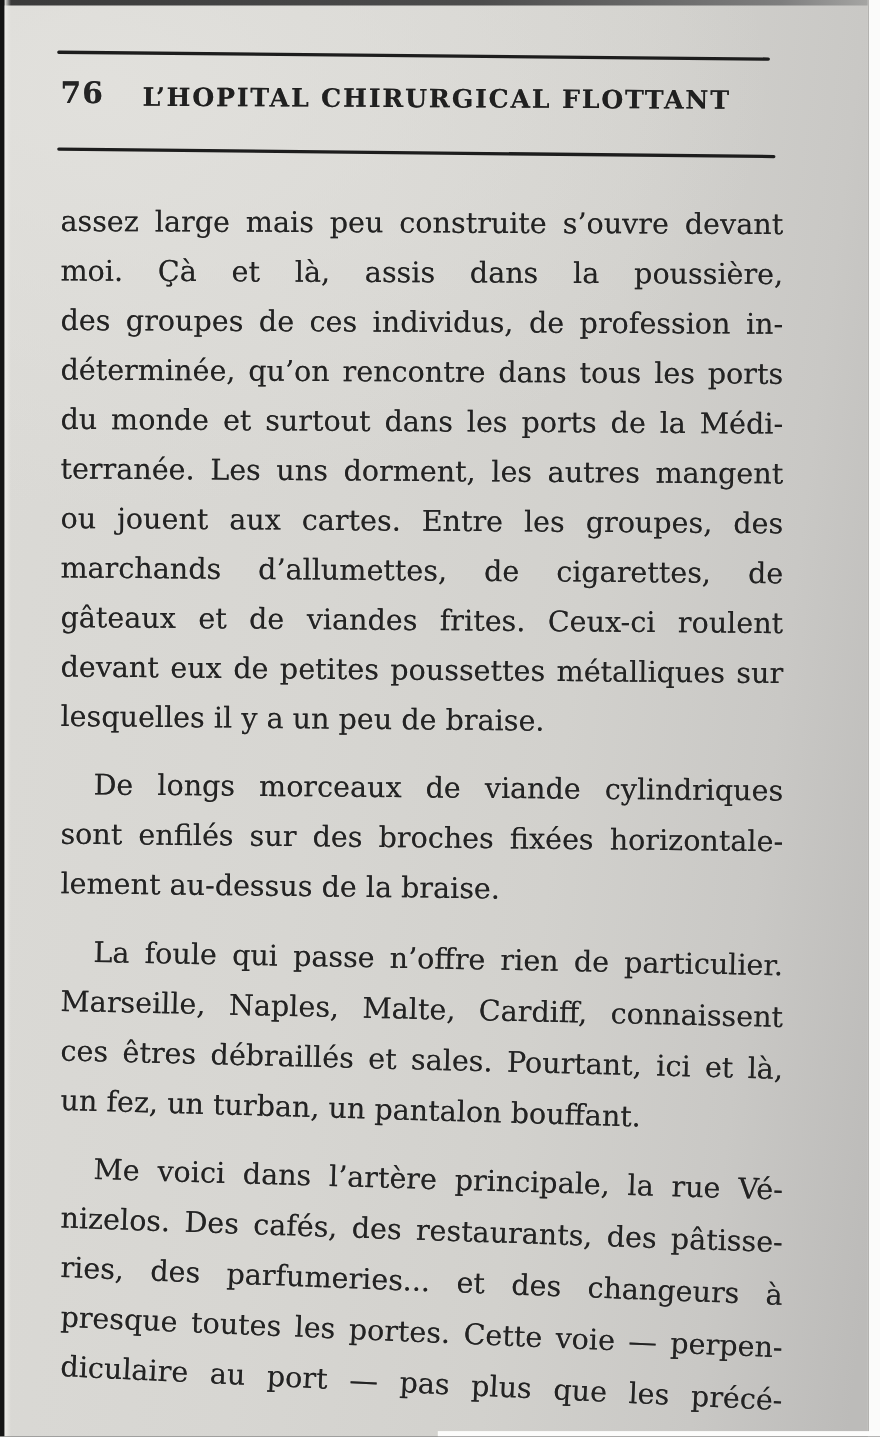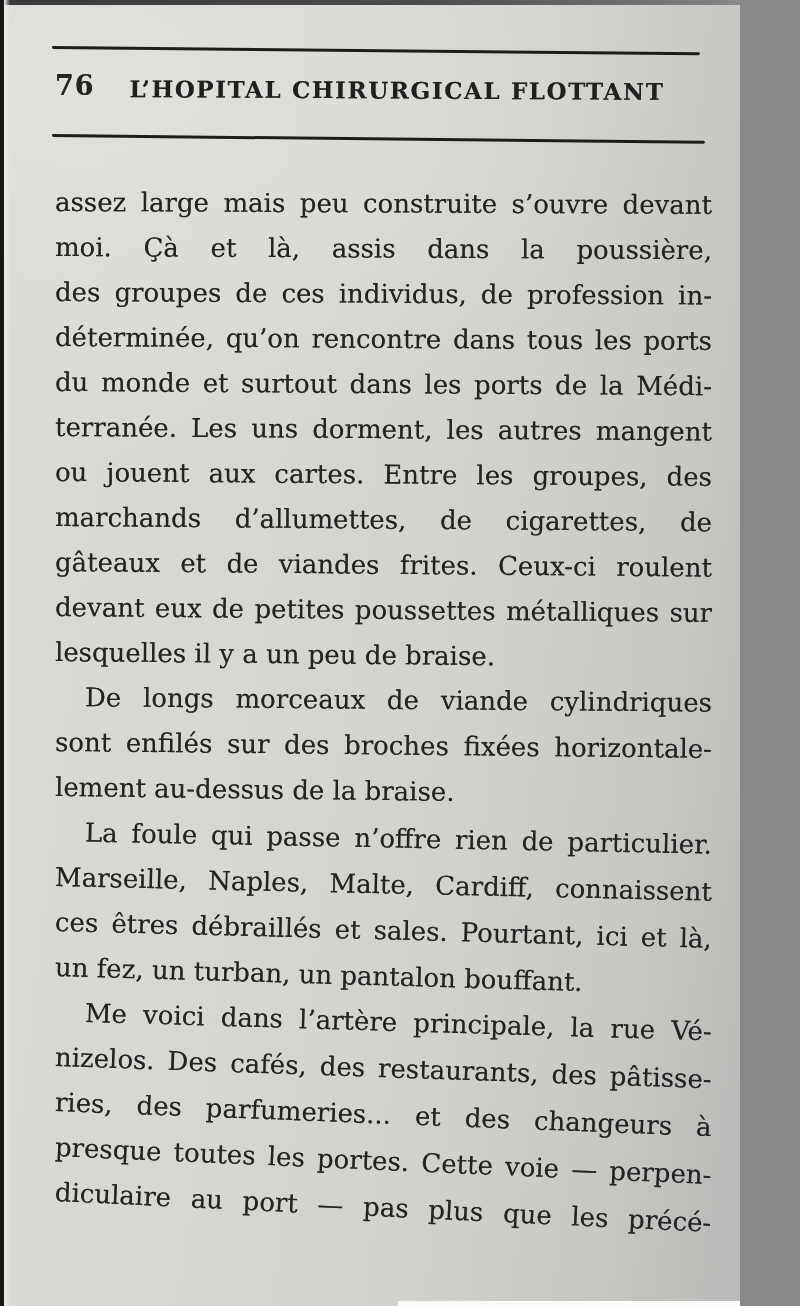--- a/index.html
+++ b/index.html
@@ -1,17 +1,17 @@
 <!DOCTYPE html>
 <html><head>
 <meta charset="utf-8">
 <style>
   html,body { margin:0; padding:0; background:#888; }
   .page {
-    position:relative; width:740px; height:1306px; overflow:hidden;
+    position:relative; width:800px; height:1306px; overflow:hidden;
     background:
       radial-gradient(1100px 700px at 12% 6%, rgba(226,225,221,0.9) 0%, rgba(226,225,221,0) 55%),
       linear-gradient(97deg, #dbdad6 0%, #d7d6d2 38%, #d2d1cd 62%, #c9c8c5 82%, #bcbbb9 97%);
     font-family:"DejaVu Serif","Liberation Serif",serif;
   }
   
   .edge-top   { position:absolute; left:0; top:0; width:789px; height:5px;
                 background:linear-gradient(90deg,#3a3a3a 0%,#4c4c4c 55%,#7e7e7e 90%,#a5a5a3 100%); }
   .edge-left  { position:absolute; left:0; top:0; width:4px; height:1306px; background:#161616; }
   .edge-left-hl { position:absolute; left:4px; top:0; width:6px; height:1306px;
@@ -32,21 +32,21 @@
   .runtitle {
     position:absolute; left:100px; width:594px; top:76px; text-align:center;
     font-size:23px; font-weight:bold; line-height:26px; letter-spacing:1.6px; color:#202020;
     transform:rotate(0.3deg); transform-origin:0 50%;
     text-shadow:0 0 0.6px rgba(25,25,25,0.5);
     white-space:nowrap;
   }
 
   
   .bodytext { position:absolute; left:55px; top:180px; width:657px; }
-  .para + .para { }
+  .para + .para { margin-top:17px; }
   .tline {
     height:45px; line-height:45px; font-size:26px; color:#232323;
     text-align:justify; text-align-last:justify; text-justify:inter-word;
     text-shadow:0 0 0.6px rgba(25,25,25,0.55);
     transform-origin:0 50%;
   }
   .para.endleft .tline:last-child { text-align-last:left; }
   .para:not(.noindent) .tline:first-child { text-indent:30px; }
 </style>
 </head>

